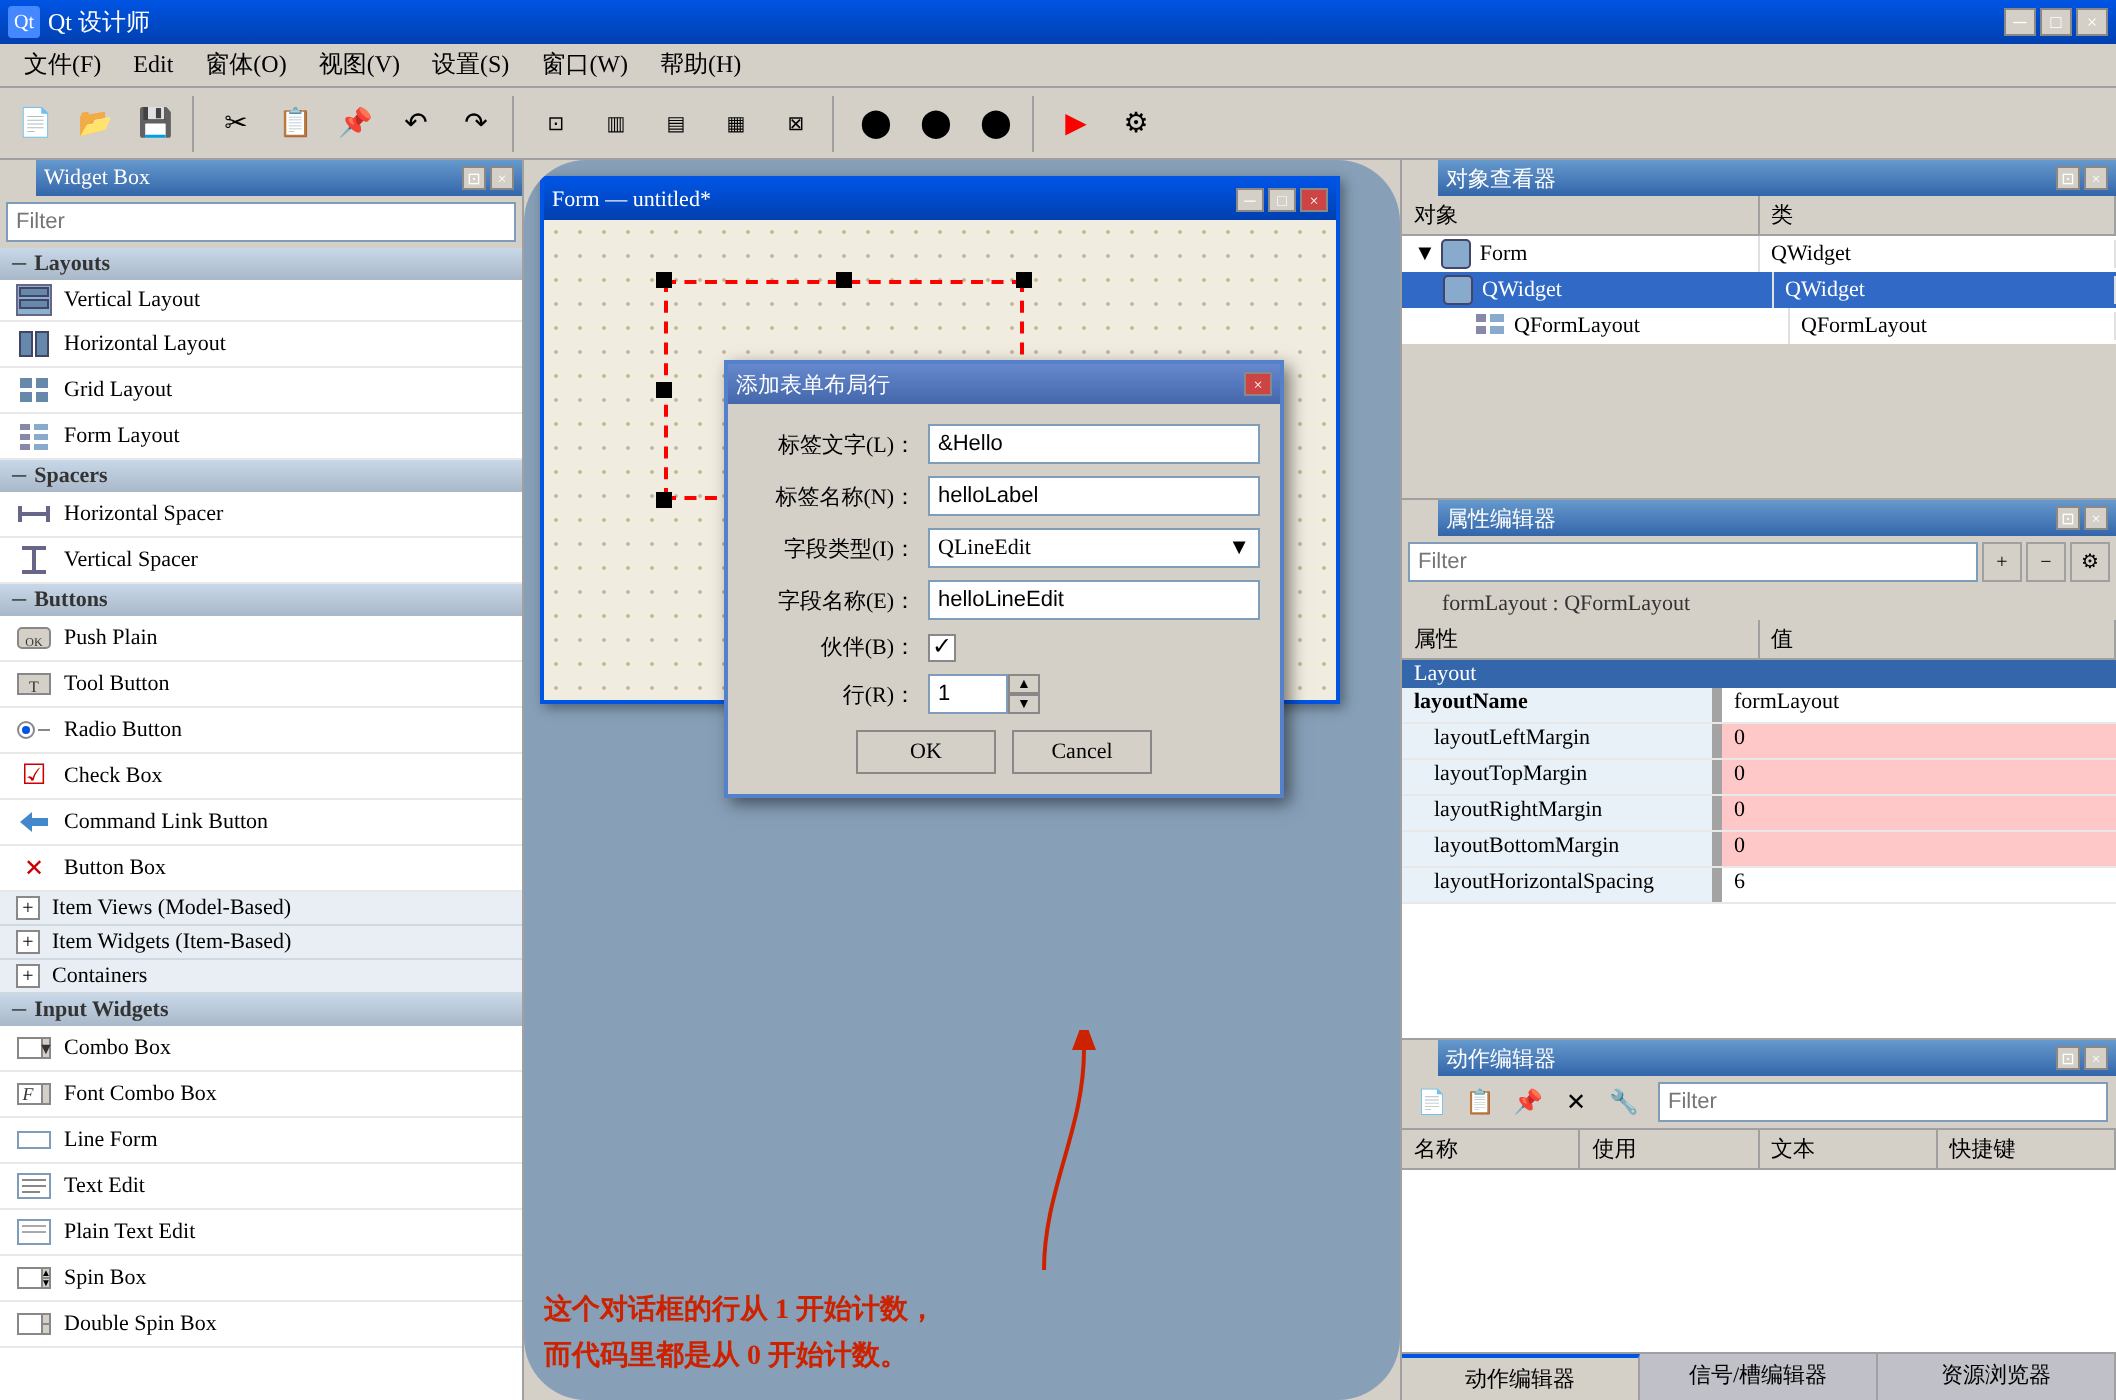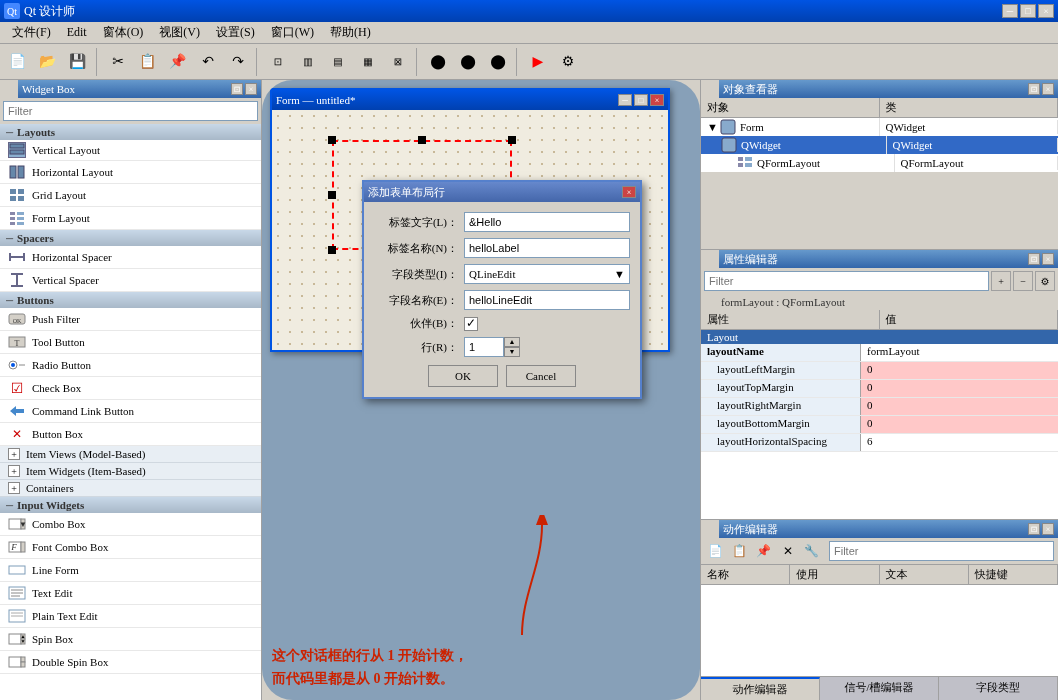--- a/index.html
+++ b/index.html
@@ -58,21 +58,21 @@
     
     .property-editor { flex: 1; display: flex; flex-direction: column; border-bottom: 1px solid #a0a0a0; }
     .prop-filter { display: flex; align-items: center; padding: 3px; gap: 2px; background: #d4d0c8; }
     .prop-filter-input { flex: 1; height: 20px; border: 1px solid #7f9db9; padding: 1px 4px; background: white; font-size: 11px; }
     .prop-filter-btn { width: 20px; height: 20px; background: #d4d0c8; border: 1px solid #a0a0a0; display: flex; align-items: center; justify-content: center; font-size: 10px; cursor: pointer; }
     .prop-label-bar { display: flex; align-items: center; padding: 2px 20px; font-size: 11px; color: #333; }
     .prop-table { flex: 1; overflow-y: auto; background: white; }
     .prop-section { background: #3366aa; color: white; padding: 1px 6px; font-size: 11px; display: flex; align-items: center; }
     .prop-row { display: flex; border-bottom: 1px solid #e8e8e8; min-height: 18px; }
     .prop-row.highlighted { background: #ffc8c8; }
-    .prop-name { width: 160px; padding: 1px 6px; font-size: 11px; border-right: 1px solid #a3a3a3; background: #e8f0f8; flex-shrink: 0; }
+    .prop-name { width: 160px; padding: 1px 6px; font-size: 11px; border-right: 5px solid #a3a3a3; background: #e8f0f8; flex-shrink: 0; }
     .prop-value { flex: 1; padding: 1px 6px; font-size: 11px; }
     .prop-indent { padding-left: 16px; }
     
     
     .action-editor { height: 180px; display: flex; flex-direction: column; }
     .action-toolbar { display: flex; align-items: center; gap: 2px; padding: 2px 4px; background: #d4d0c8; border-bottom: 1px solid #a0a0a0; }
     .action-btn { width: 22px; height: 22px; background: #d4d0c8; border: 1px solid transparent; display: flex; align-items: center; justify-content: center; font-size: 12px; cursor: pointer; }
     .action-filter { flex: 1; height: 20px; border: 1px solid #7f9db9; padding: 1px 4px; background: white; font-size: 11px; margin-left: 4px; }
     .action-table-header { display: flex; background: #d4d0c8; border-bottom: 1px solid #a0a0a0; }
     .action-th { flex: 1; padding: 2px 6px; font-size: 11px; border-right: 1px solid #a0a0a0; }
@@ -251,21 +251,21 @@
         <span class="minus">─</span>
         <span>Buttons</span>
       </div>
       <div class="widget-item">
         <div class="widget-icon">
           <svg width="18" height="14">
               <rect x="1" y="2" width="16" height="10" rx="2" fill="#d4d0c8" stroke="#888"></rect>
               <text x="9" y="11" text-anchor="middle" font-size="6" fill="#333">OK</text>
             </svg>
         </div>
-        <span>Push Filter</span>
+        <span>Push Plain</span>
       </div>
       <div class="widget-item">
         <div class="widget-icon">
           <svg width="18" height="14">
               <rect x="1" y="2" width="16" height="10" fill="#d4d0c8" stroke="#888"></rect>
               <text x="9" y="11" text-anchor="middle" font-size="8" fill="#333">T</text>
             </svg>
         </div>
         <span>Tool Button</span>
       </div>
@@ -613,18 +613,18 @@
       <div class="action-table-header">
         <div class="action-th">名称</div>
         <div class="action-th">使用</div>
         <div class="action-th">文本</div>
         <div class="action-th">快捷键</div>
       </div>
       <div class="action-body"></div>
       <div class="action-tabs">
         <div class="action-tab active">动作编辑器</div>
         <div class="action-tab">信号/槽编辑器</div>
-        <div class="action-tab">字段类型</div>
+        <div class="action-tab">资源浏览器</div>
       </div>
     </div>
 
   </div>
 </div>
 
 </body></html>

